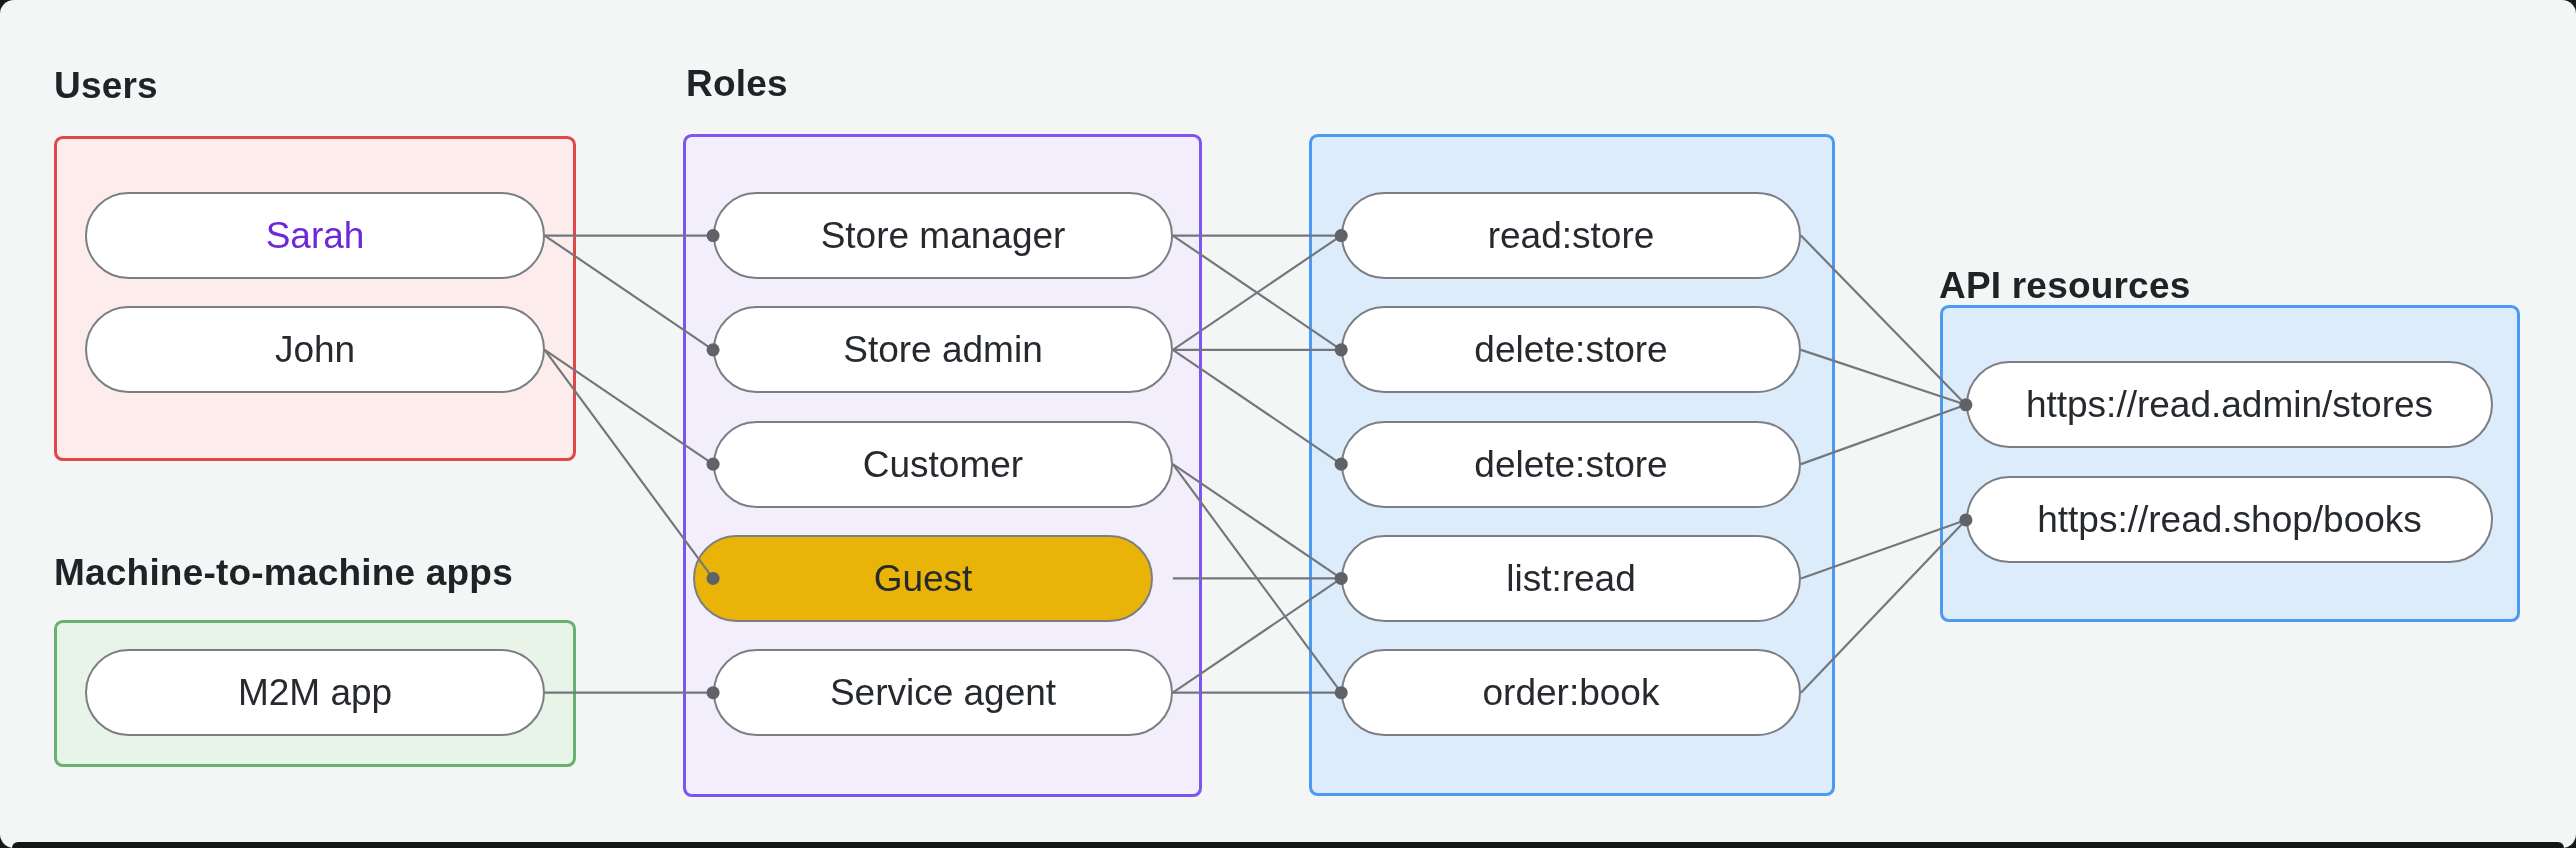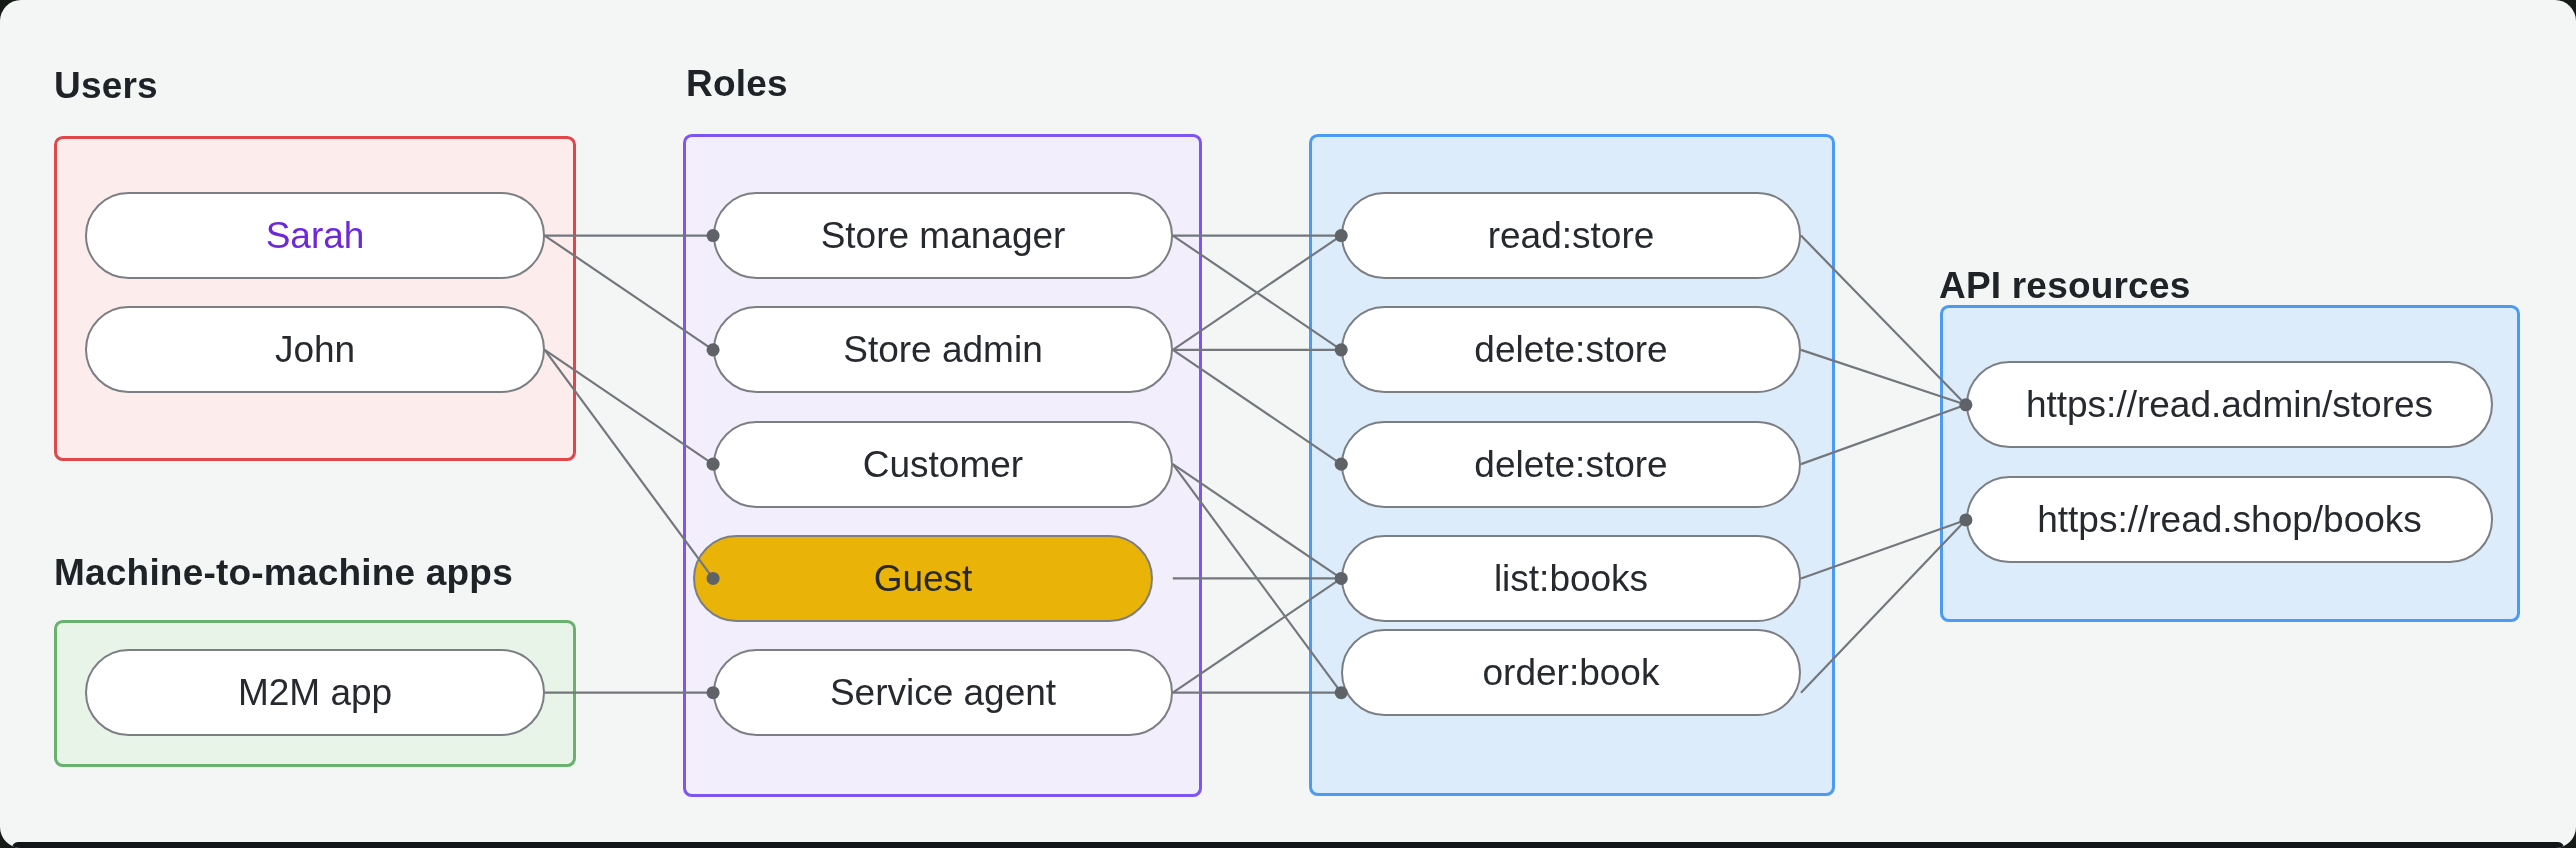--- a/index.html
+++ b/index.html
@@ -1,18 +1,18 @@
 <!DOCTYPE html>
 <html style="font-size:14px"><head>
 <meta charset="utf-8">
 <style>
   html,body{margin:0;padding:0;background:#171b18;}
   .canvas{
     position:relative;width:2576px;height:848px;background:#f4f6f5;
-    border-radius:21px;overflow:hidden;
+    border-radius:14px;overflow:hidden;
     font-family:"Liberation Sans",sans-serif;
   }
   .gbox{
     position:absolute;border-radius:8.7px;border:3.5px solid transparent;
     box-sizing:border-box;
   }
   .b-users{left:54px;top:136px;width:522px;height:325px;}
   .b-m2m{left:54px;top:620px;width:522px;height:147px;}
   .b-roles{left:683px;top:134px;width:519px;height:663px;}
   .b-permissions{left:1309px;top:134px;width:526px;height:662px;}
@@ -85,23 +85,23 @@
       <div class="pill" style="left: 1341px; top: 192px; width: 460px; border-color: rgb(123, 127, 132); background: rgb(255, 255, 255); color: rgb(38, 41, 45);">
         <span>read:store</span>
       </div>
       <div class="pill" style="left: 1341px; top: 306px; width: 460px; border-color: rgb(123, 127, 132); background: rgb(255, 255, 255); color: rgb(38, 41, 45);">
         <span>delete:store</span>
       </div>
       <div class="pill" style="left: 1341px; top: 421px; width: 460px; border-color: rgb(123, 127, 132); background: rgb(255, 255, 255); color: rgb(38, 41, 45);">
         <span>delete:store</span>
       </div>
       <div class="pill" style="left: 1341px; top: 535px; width: 460px; border-color: rgb(123, 127, 132); background: rgb(255, 255, 255); color: rgb(38, 41, 45);">
-        <span>list:books</span>
+        <span>list:read</span>
       </div>
-      <div class="pill" style="left: 1341px; top: 629px; width: 460px; border-color: rgb(123, 127, 132); background: rgb(255, 255, 255); color: rgb(38, 41, 45);">
+      <div class="pill" style="left: 1341px; top: 649px; width: 460px; border-color: rgb(123, 127, 132); background: rgb(255, 255, 255); color: rgb(38, 41, 45);">
         <span>order:book</span>
       </div>
       <div class="pill" style="left: 1966px; top: 361px; width: 527px; border-color: rgb(123, 127, 132); background: rgb(255, 255, 255); color: rgb(38, 41, 45);">
         <span>https://read.admin/stores</span>
       </div>
       <div class="pill" style="left: 1966px; top: 476px; width: 527px; border-color: rgb(123, 127, 132); background: rgb(255, 255, 255); color: rgb(38, 41, 45);">
         <span>https://read.shop/books</span>
       </div>
     </div>
 

